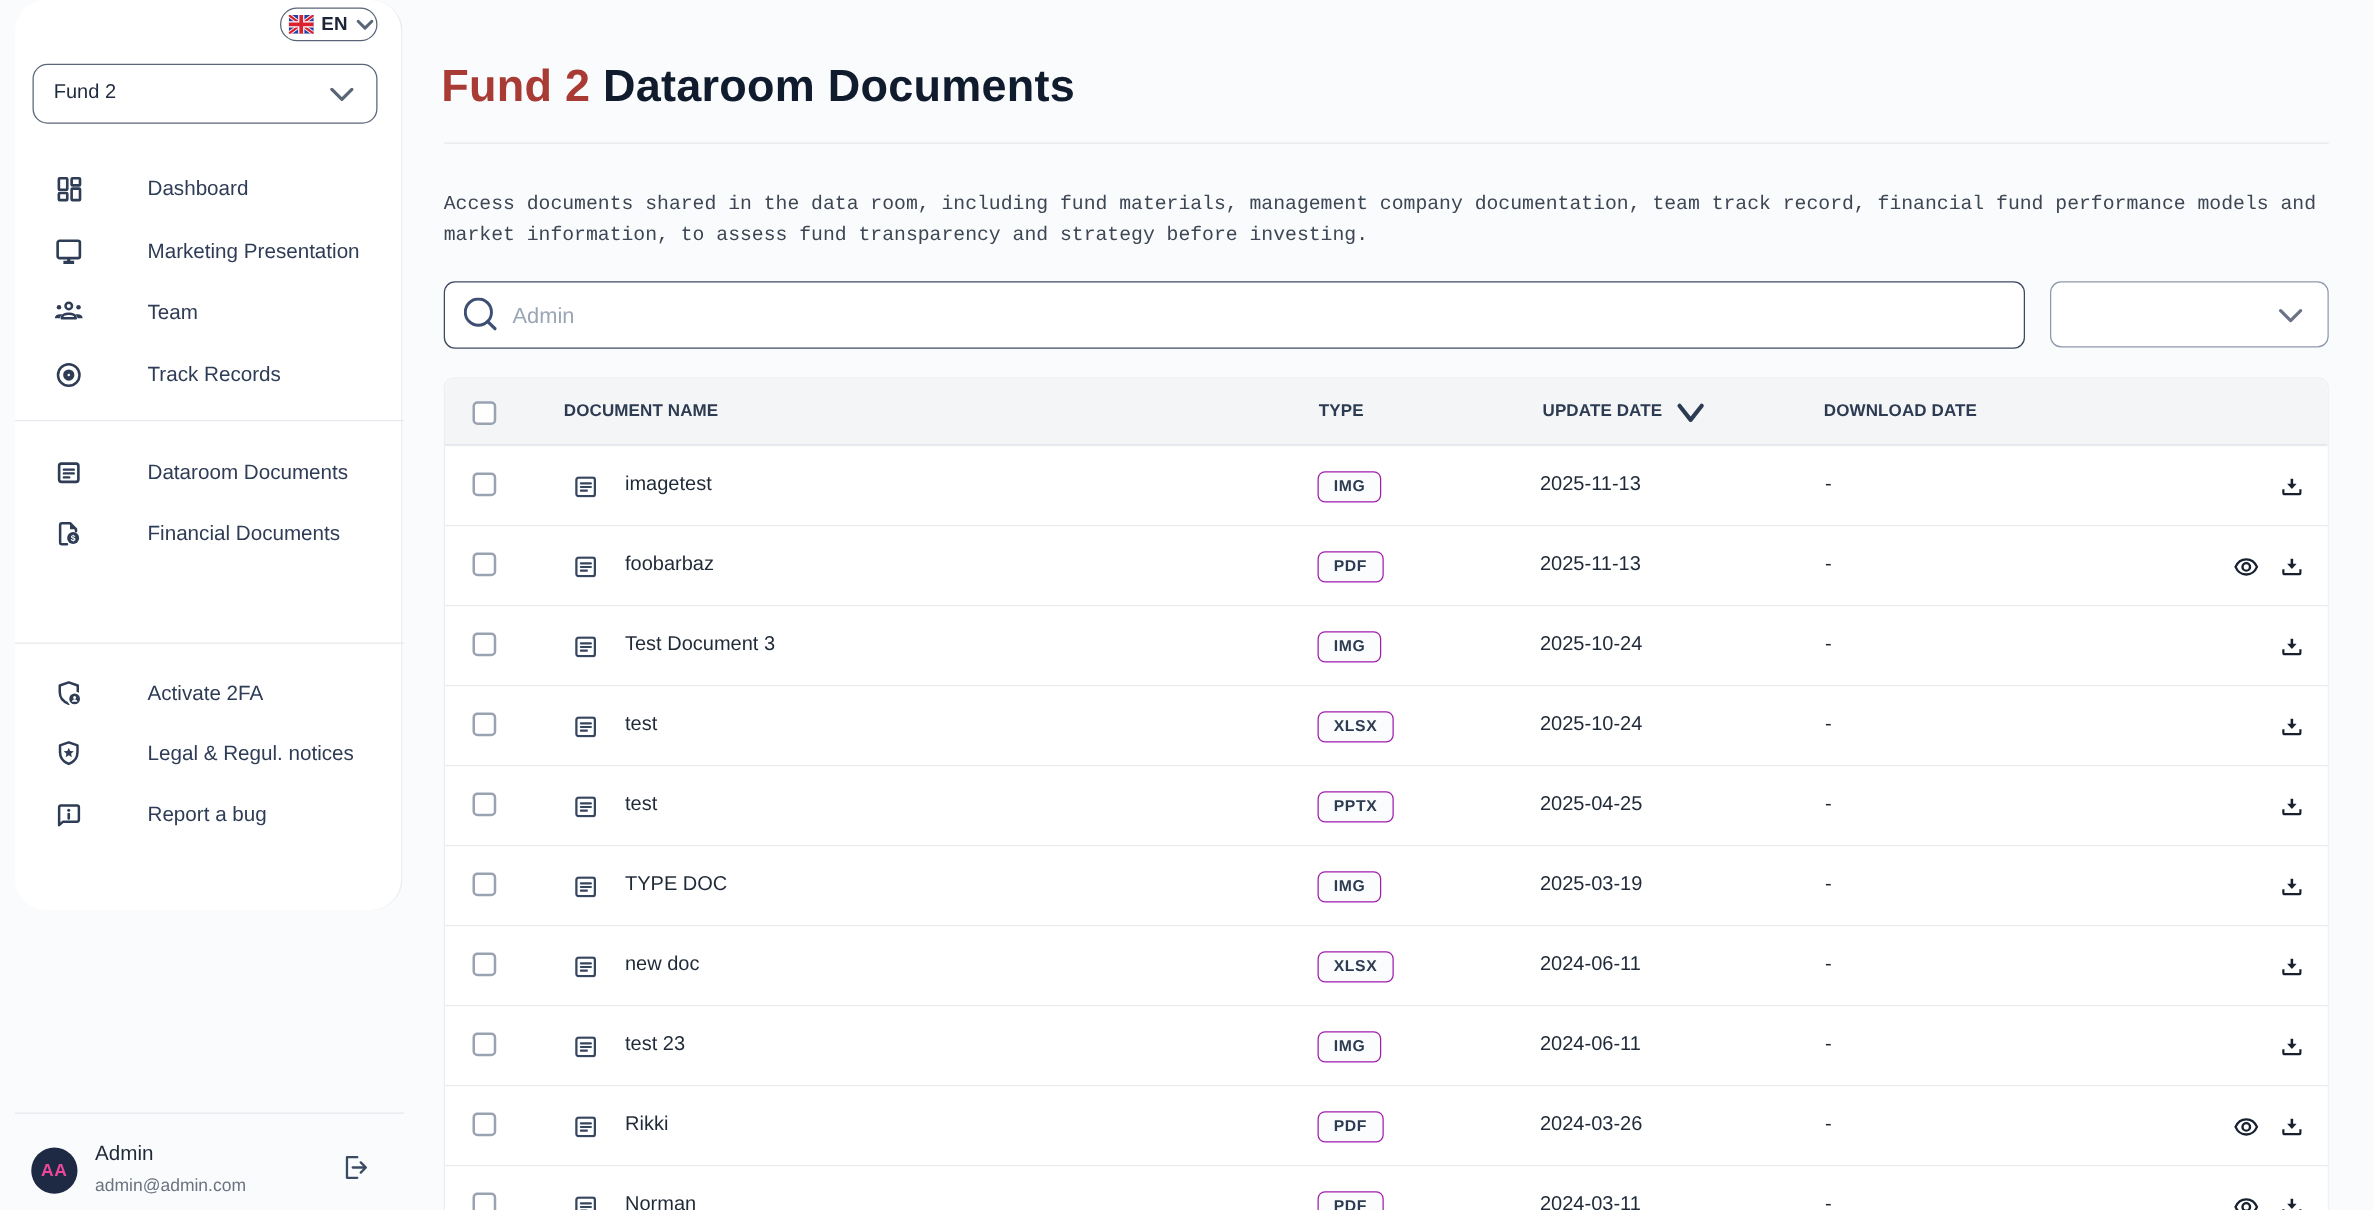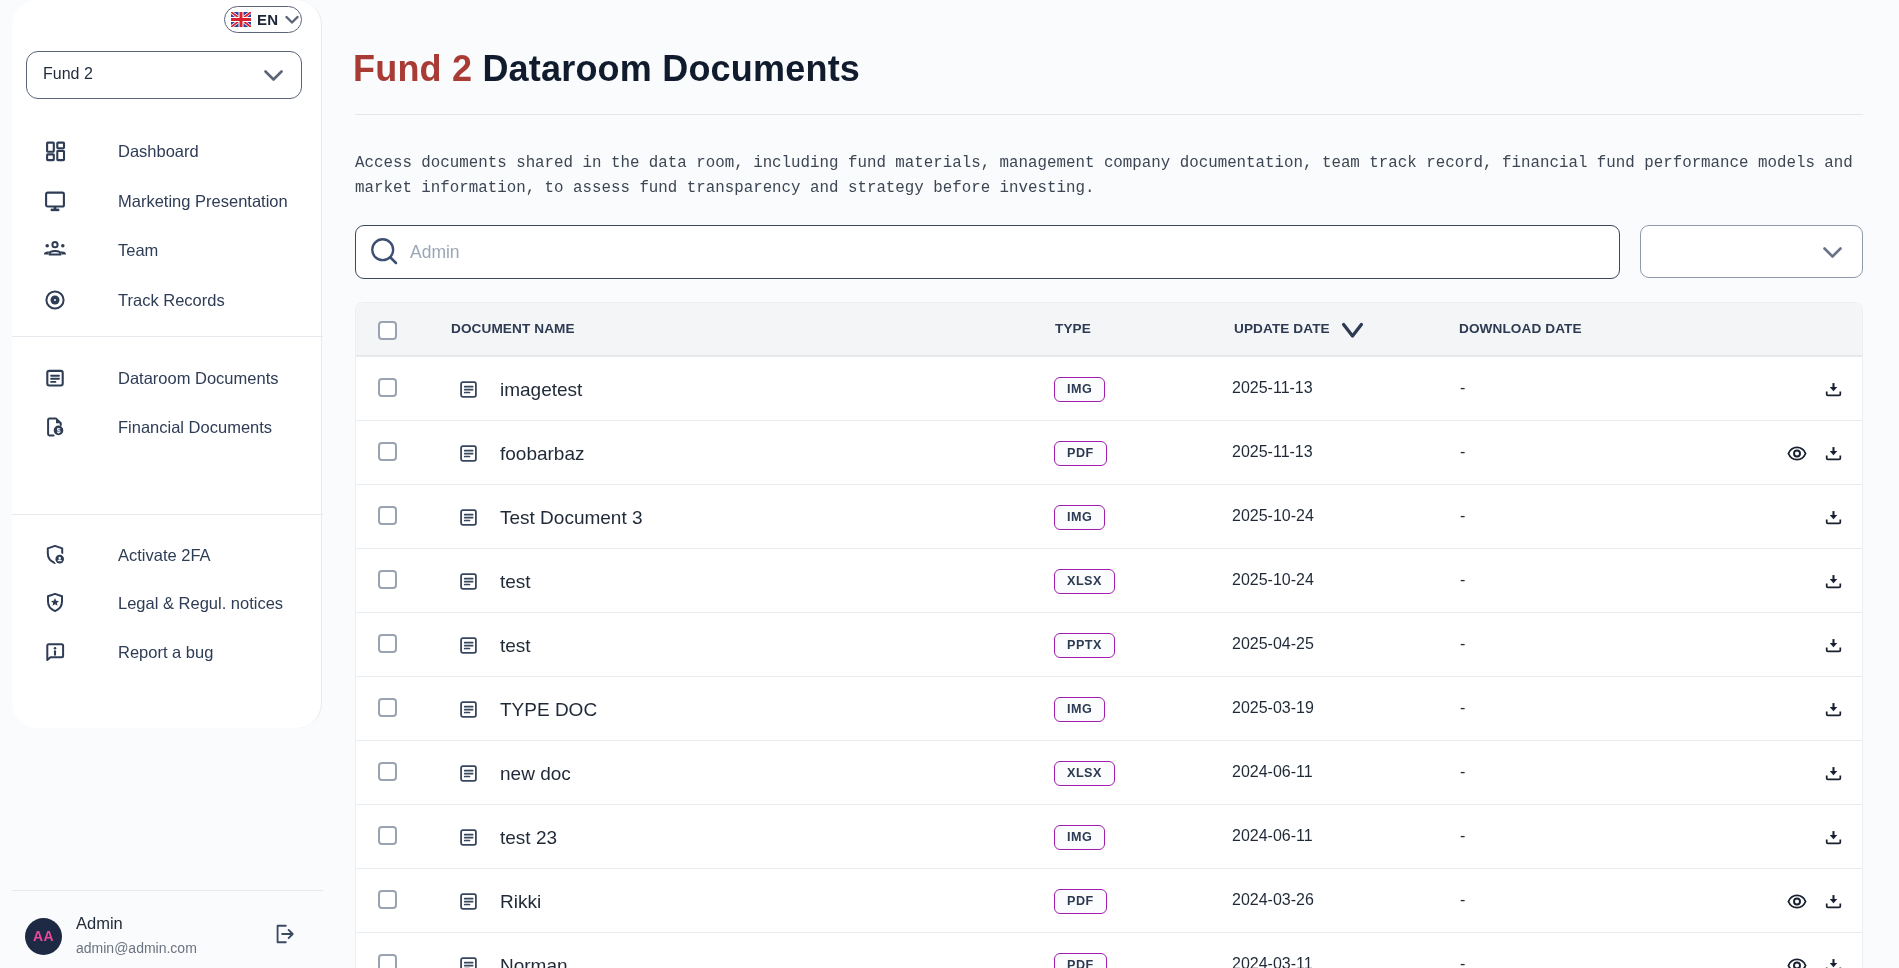--- a/index.html
+++ b/index.html
@@ -31,21 +31,21 @@
 
 #tbl { position:absolute; left:43px; top:302px; width:1508px; background:#fff; border:1px solid #eceef1; border-radius:8px 8px 0 0; }
 #thead { height:53px; background:#f4f5f7; border-bottom:1px solid #e3e6ea; border-radius:8px 8px 0 0; position:relative; }
 .hlbl { position:absolute; top:18px; font-size:13.6px; font-weight:bold; color:#2d3b52; letter-spacing:0.1px; }
 .row { height:64px; position:relative; background:#fff; border-top:1px solid #e9ecef; }
 .row:first-of-type { border-top:none; }
 .cb { position:absolute; left:22px; width:19px; height:19px; border:2px solid #9aa3b1; border-radius:4px; background:#fff; }
 .row .cb { top:21px; }
 #thead .cb { top:18px; }
 .docicon { position:absolute; left:104px; top:24px; }
-.dname { position:absolute; left:144px; top:22px; font-size:19px; color:#1f2937; }
+.dname { position:absolute; left:144px; top:22px; font-size:16px; color:#1f2937; }
 .badge { position:absolute; left:698px; top:20px; height:25px; line-height:23px; padding:0 12px; border:1px solid #a21caf; border-radius:6px; background:#fbfcfd; font-size:12.6px; font-weight:bold; color:#2d3b52; letter-spacing:0.5px; }
 .udate { position:absolute; left:876px; top:22px; font-size:16px; color:#1f2937; }
 .ddash { position:absolute; left:1104px; top:22px; font-size:16px; color:#1f2937; }
 .aeye { position:absolute; left:1431px; top:24px; }
 .adl { position:absolute; left:1468px; top:23px; }
 </style>
 </head>
 <body>
 <div id="side">
   <div id="enpill">

